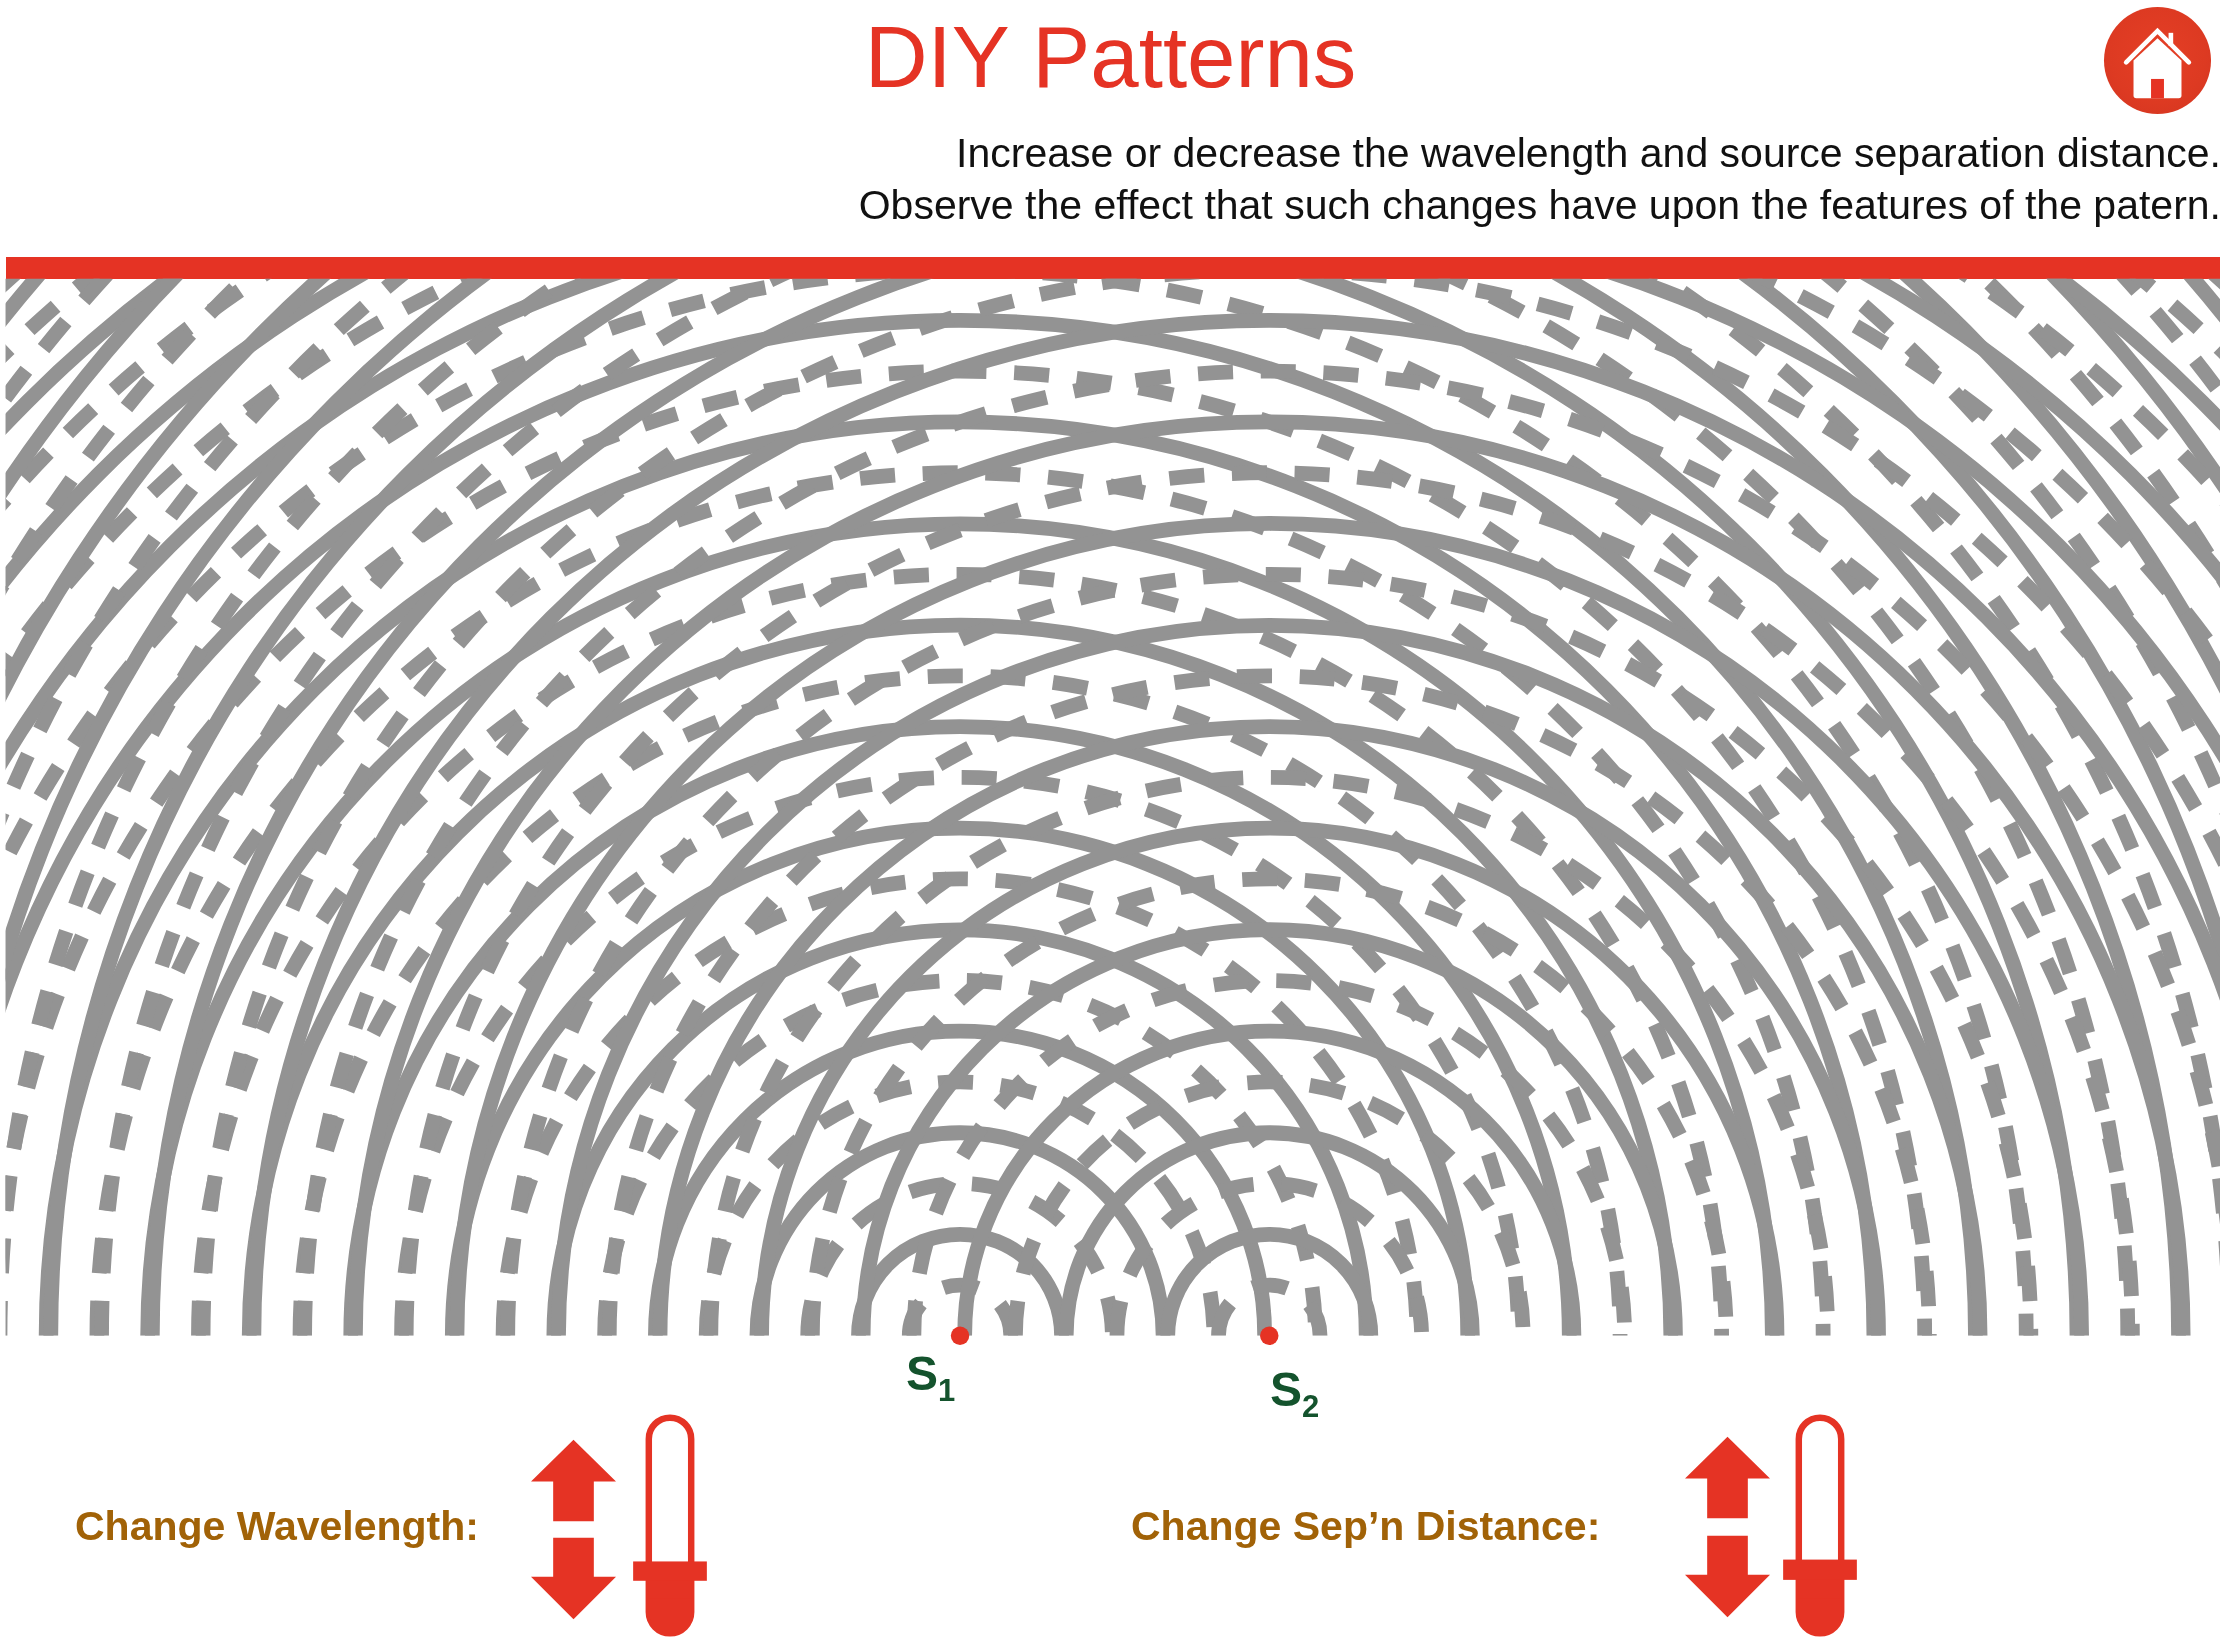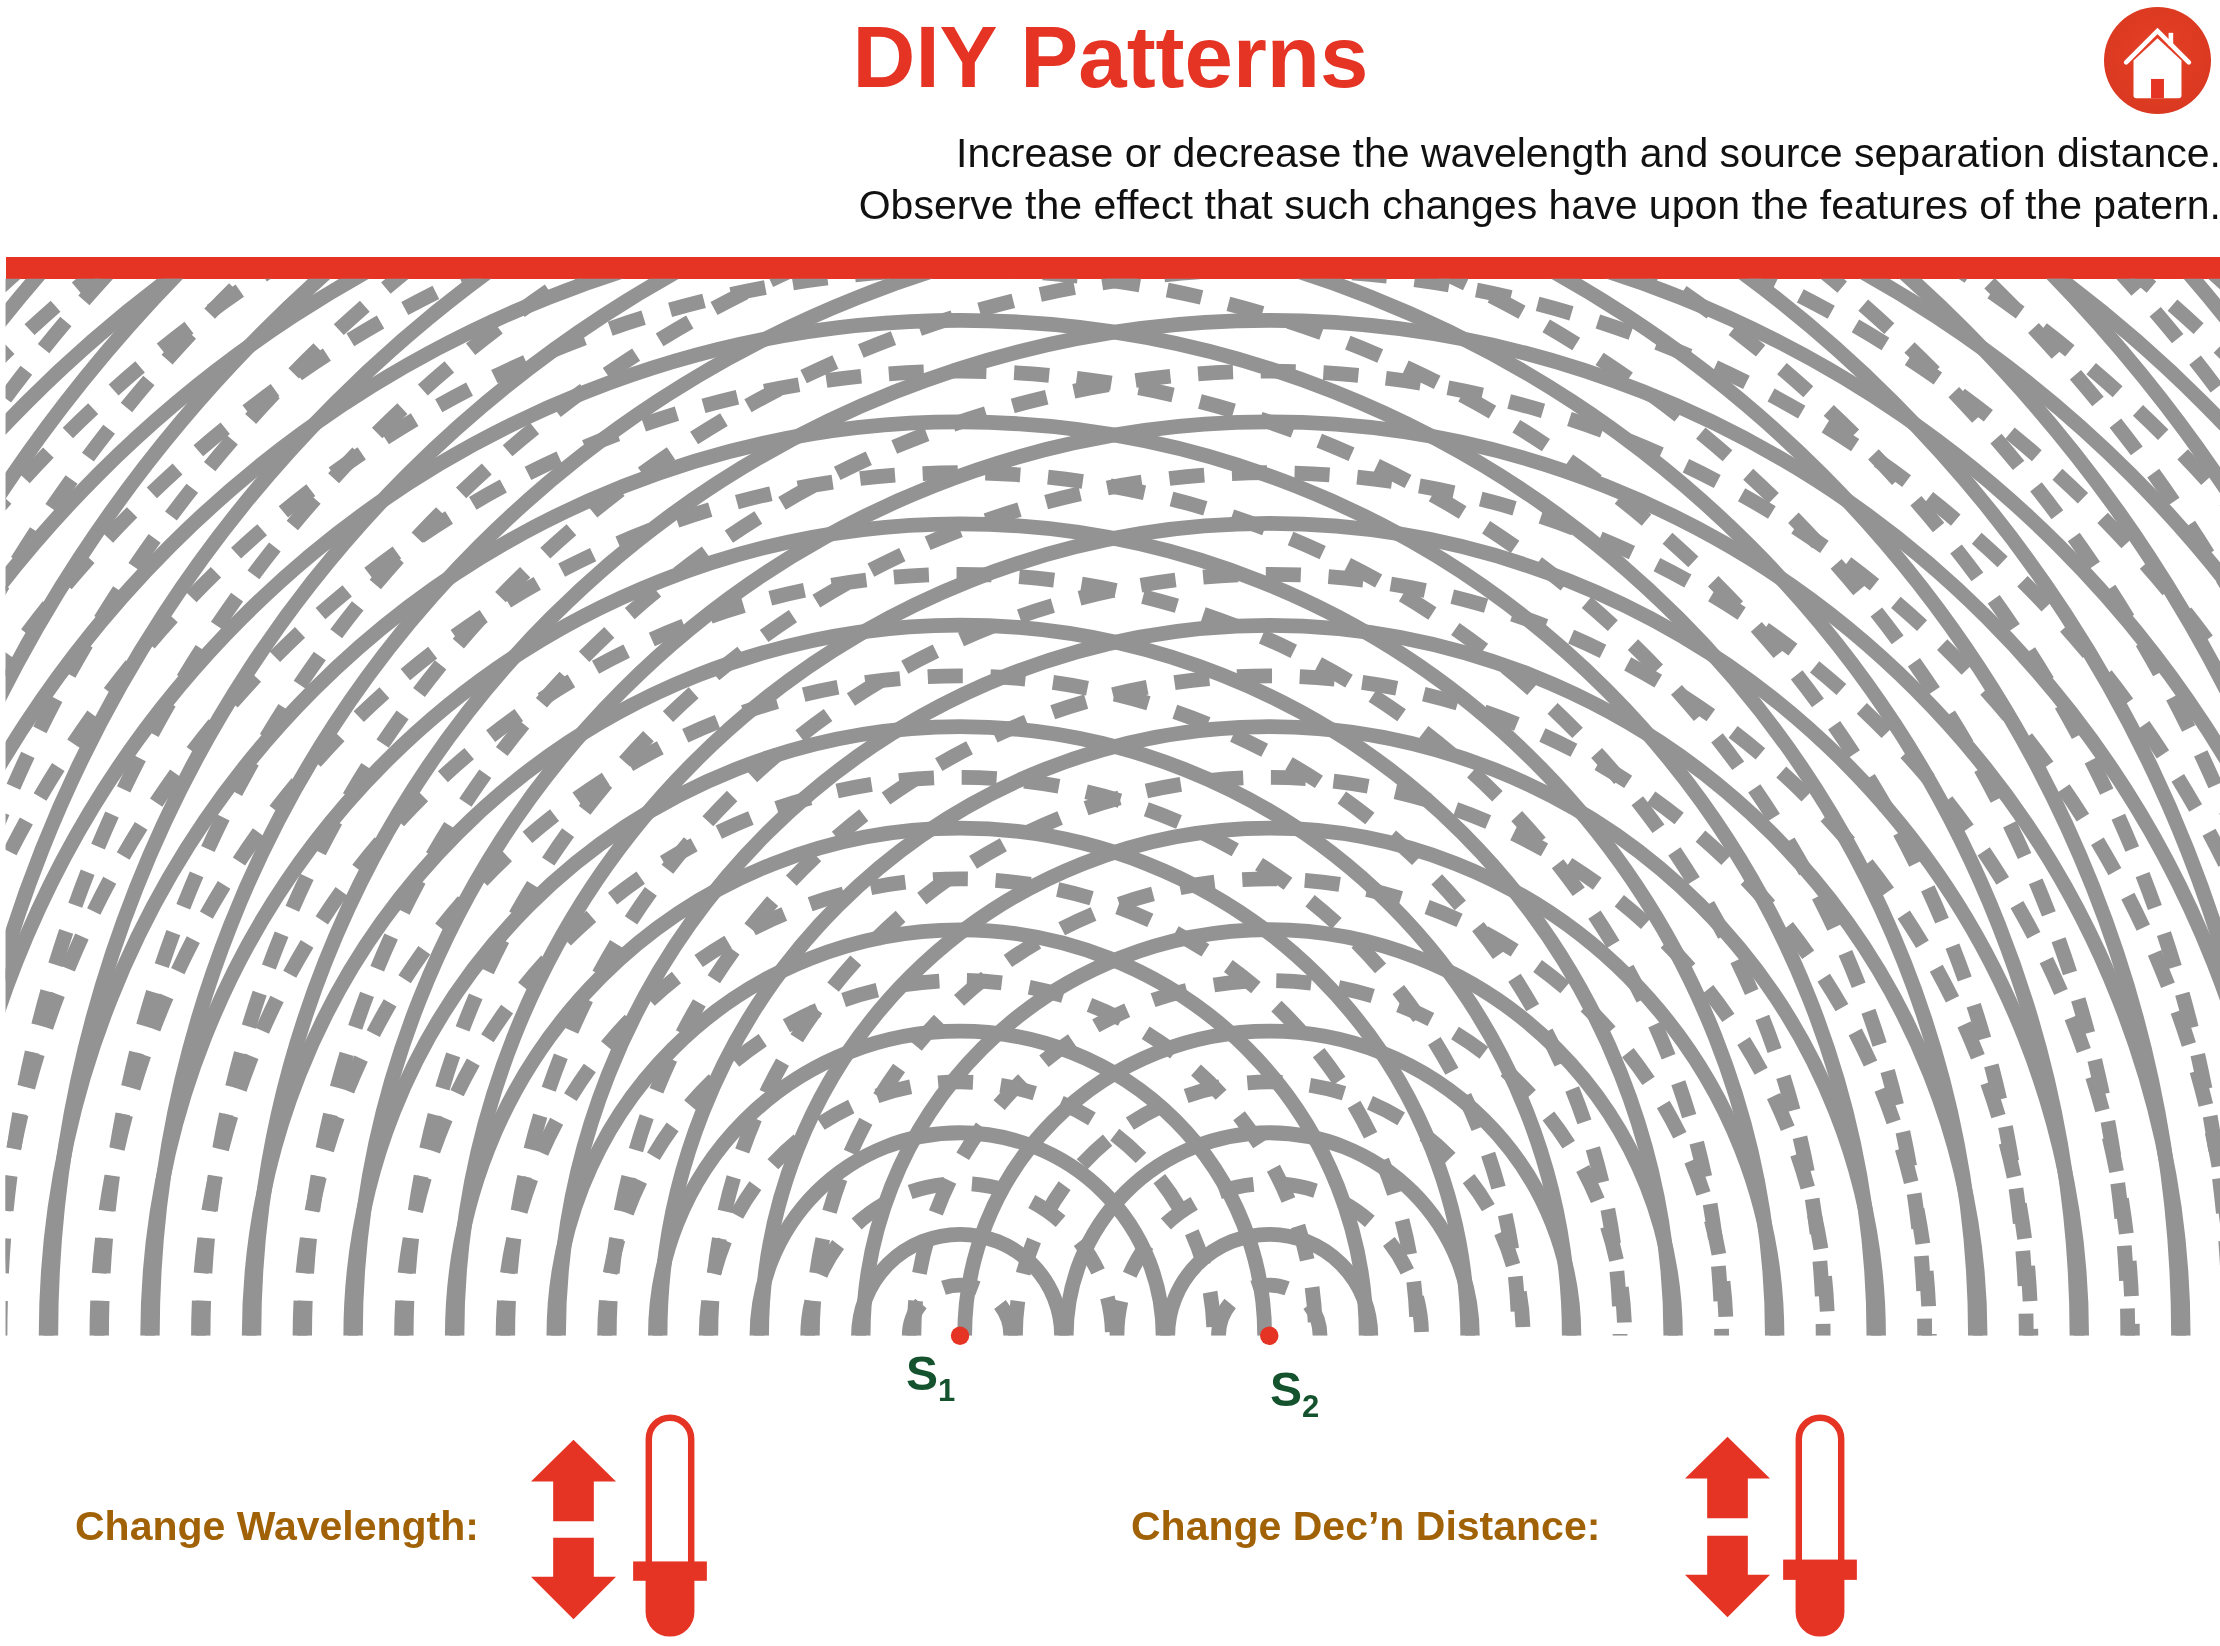--- a/index.html
+++ b/index.html
@@ -1,17 +1,17 @@
 <!DOCTYPE html>
 <html style="font-size:14.8px"><head>
 <meta charset="utf-8">
 <style>
   html, body { margin: 0; padding: 0; background: #ffffff; }
   body { width: 2221px; height: 1647px; position: relative; overflow: hidden; font-family: "Liberation Sans", sans-serif; }
-  .title { position: absolute; left: 0; width: 2221px; top: 7.4px; text-align: center; font-weight: bold; font-size: 87px; color: #E53324; letter-spacing: 0px; }
+  .title { position: absolute; left: 0; width: 2221px; top: 7.4px; text-align: center; font-weight: normal; font-size: 87px; color: #E53324; letter-spacing: 0px; }
   .home-btn { position: absolute; left: 2104px; top: 7.4px; width: 107px; height: 107px; border-radius: 50%; background: radial-gradient(circle at 50% 45%, #E53F26 0%, #DD3A22 60%, #D23420 100%); cursor: pointer; }
   .home-btn svg { position: absolute; left: 0; top: 0; }
   .instructions { position: absolute; left: 0; width: 2221px; top: 127px; text-align: right; font-size: 41px; line-height: 52px; color: #111; }
   .red-bar { position: absolute; left: 5.5px; top: 257px; width: 2215px; height: 22px; background: #E53324; }
   .wave-area { position: absolute; left: 0; top: 0; }
   .source-label { position: absolute; font-weight: bold; font-size: 48px; color: #14532d; }
   .source-label sub { font-size: 31px; vertical-align: -11px; }
   .control-label { position: absolute; font-weight: bold; font-size: 41px; color: #a16207; }
   .arrow-btn { position: absolute; cursor: pointer; }
   .slider { position: absolute; cursor: pointer; }
@@ -131,21 +131,21 @@
 <svg class="arrow-btn" style="left:529px; top:1536px;" width="89" height="85" viewBox="0 0 96 92">
   <polygon points="26,2 70,2 70,44 94,44 48,90 2,44 26,44" fill="#E53324"></polygon>
 </svg>
 <svg class="slider" style="left:631px; top:1414px;" width="78" height="223" viewBox="0 0 84 242">
   <rect x="19" y="4" width="46" height="234" rx="23" fill="none" stroke="#E53324" stroke-width="7"></rect>
   <rect x="19" y="170" width="46" height="68" rx="23" fill="#E53324"></rect>
   <rect x="19" y="170" width="46" height="30" fill="#E53324"></rect>
   <rect x="2" y="160" width="80" height="21" fill="#E53324"></rect>
 </svg>
 
-<div class="control-label" style="left:1131px; top:1503px;">Change Dec’n Distance:</div>
+<div class="control-label" style="left:1131px; top:1503px;">Change Sep’n Distance:</div>
 <svg class="arrow-btn" style="left:1683px; top:1435px;" width="89" height="85" viewBox="0 0 96 92">
   <polygon points="48,2 94,47 70,47 70,90 26,90 26,47 2,47" fill="#E53324"></polygon>
 </svg>
 <svg class="arrow-btn" style="left:1683px; top:1534px;" width="89" height="85" viewBox="0 0 96 92">
   <polygon points="26,2 70,2 70,44 94,44 48,90 2,44 26,44" fill="#E53324"></polygon>
 </svg>
 <svg class="slider" style="left:1781px; top:1414px;" width="78" height="223" viewBox="0 0 84 242">
   <rect x="19" y="4" width="46" height="234" rx="23" fill="none" stroke="#E53324" stroke-width="7"></rect>
   <rect x="19" y="170" width="46" height="68" rx="23" fill="#E53324"></rect>
   <rect x="19" y="170" width="46" height="30" fill="#E53324"></rect>

